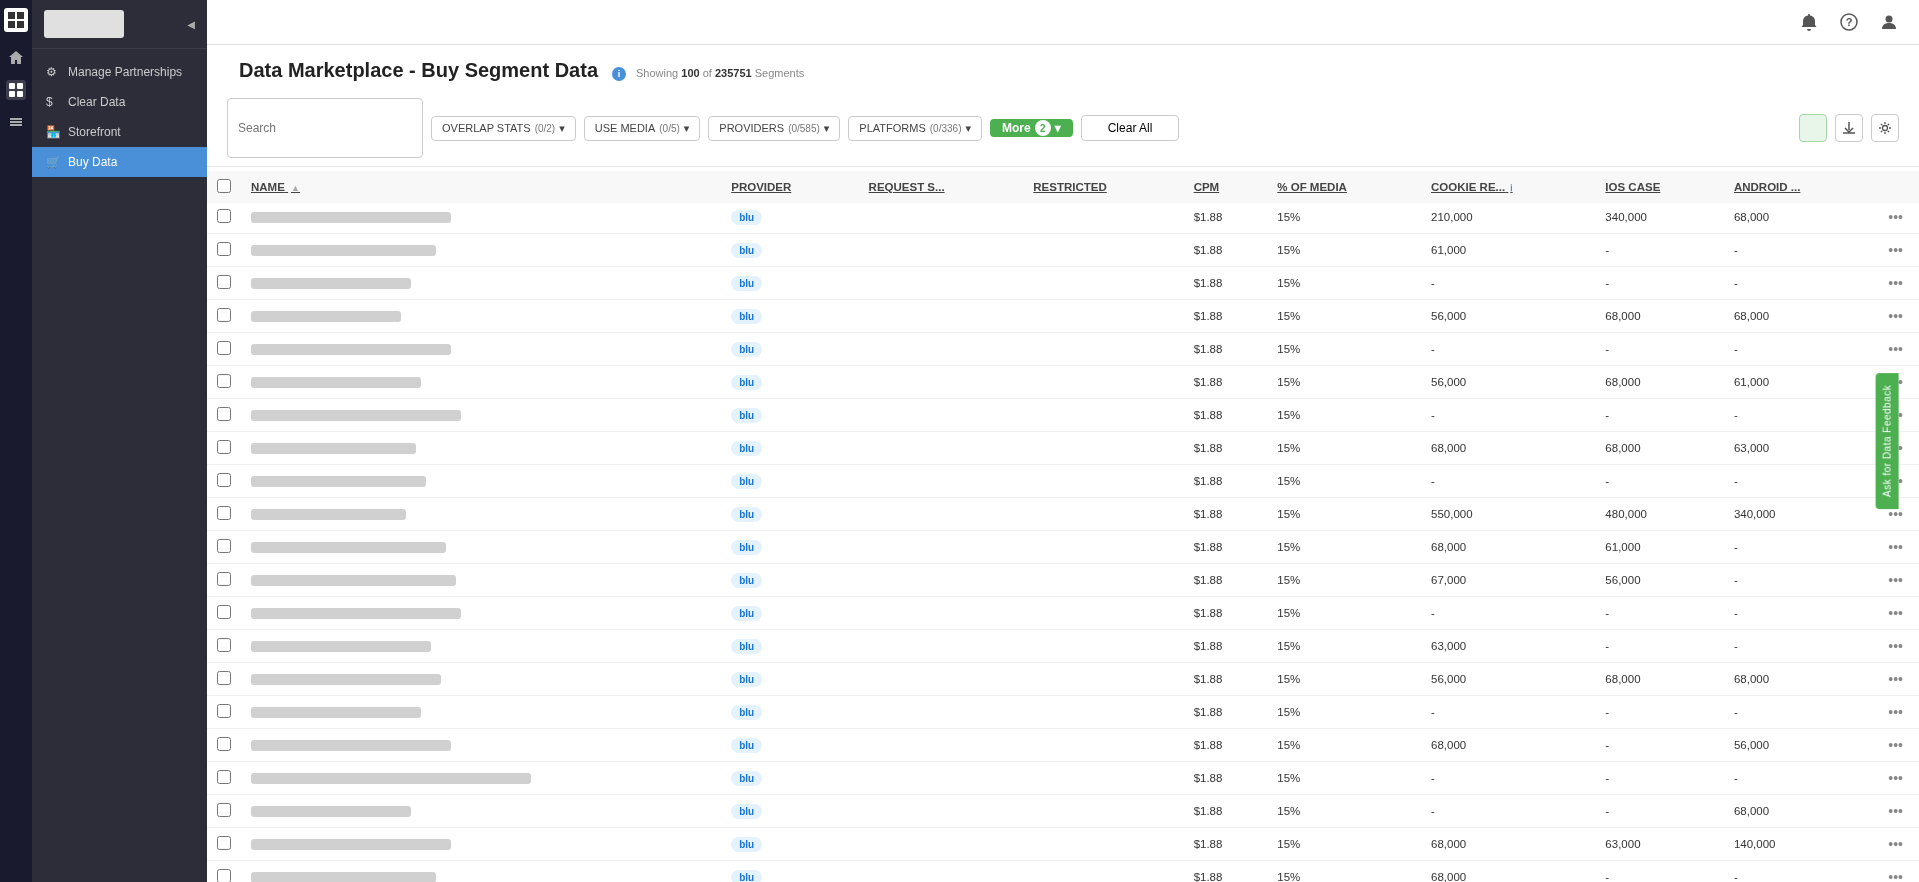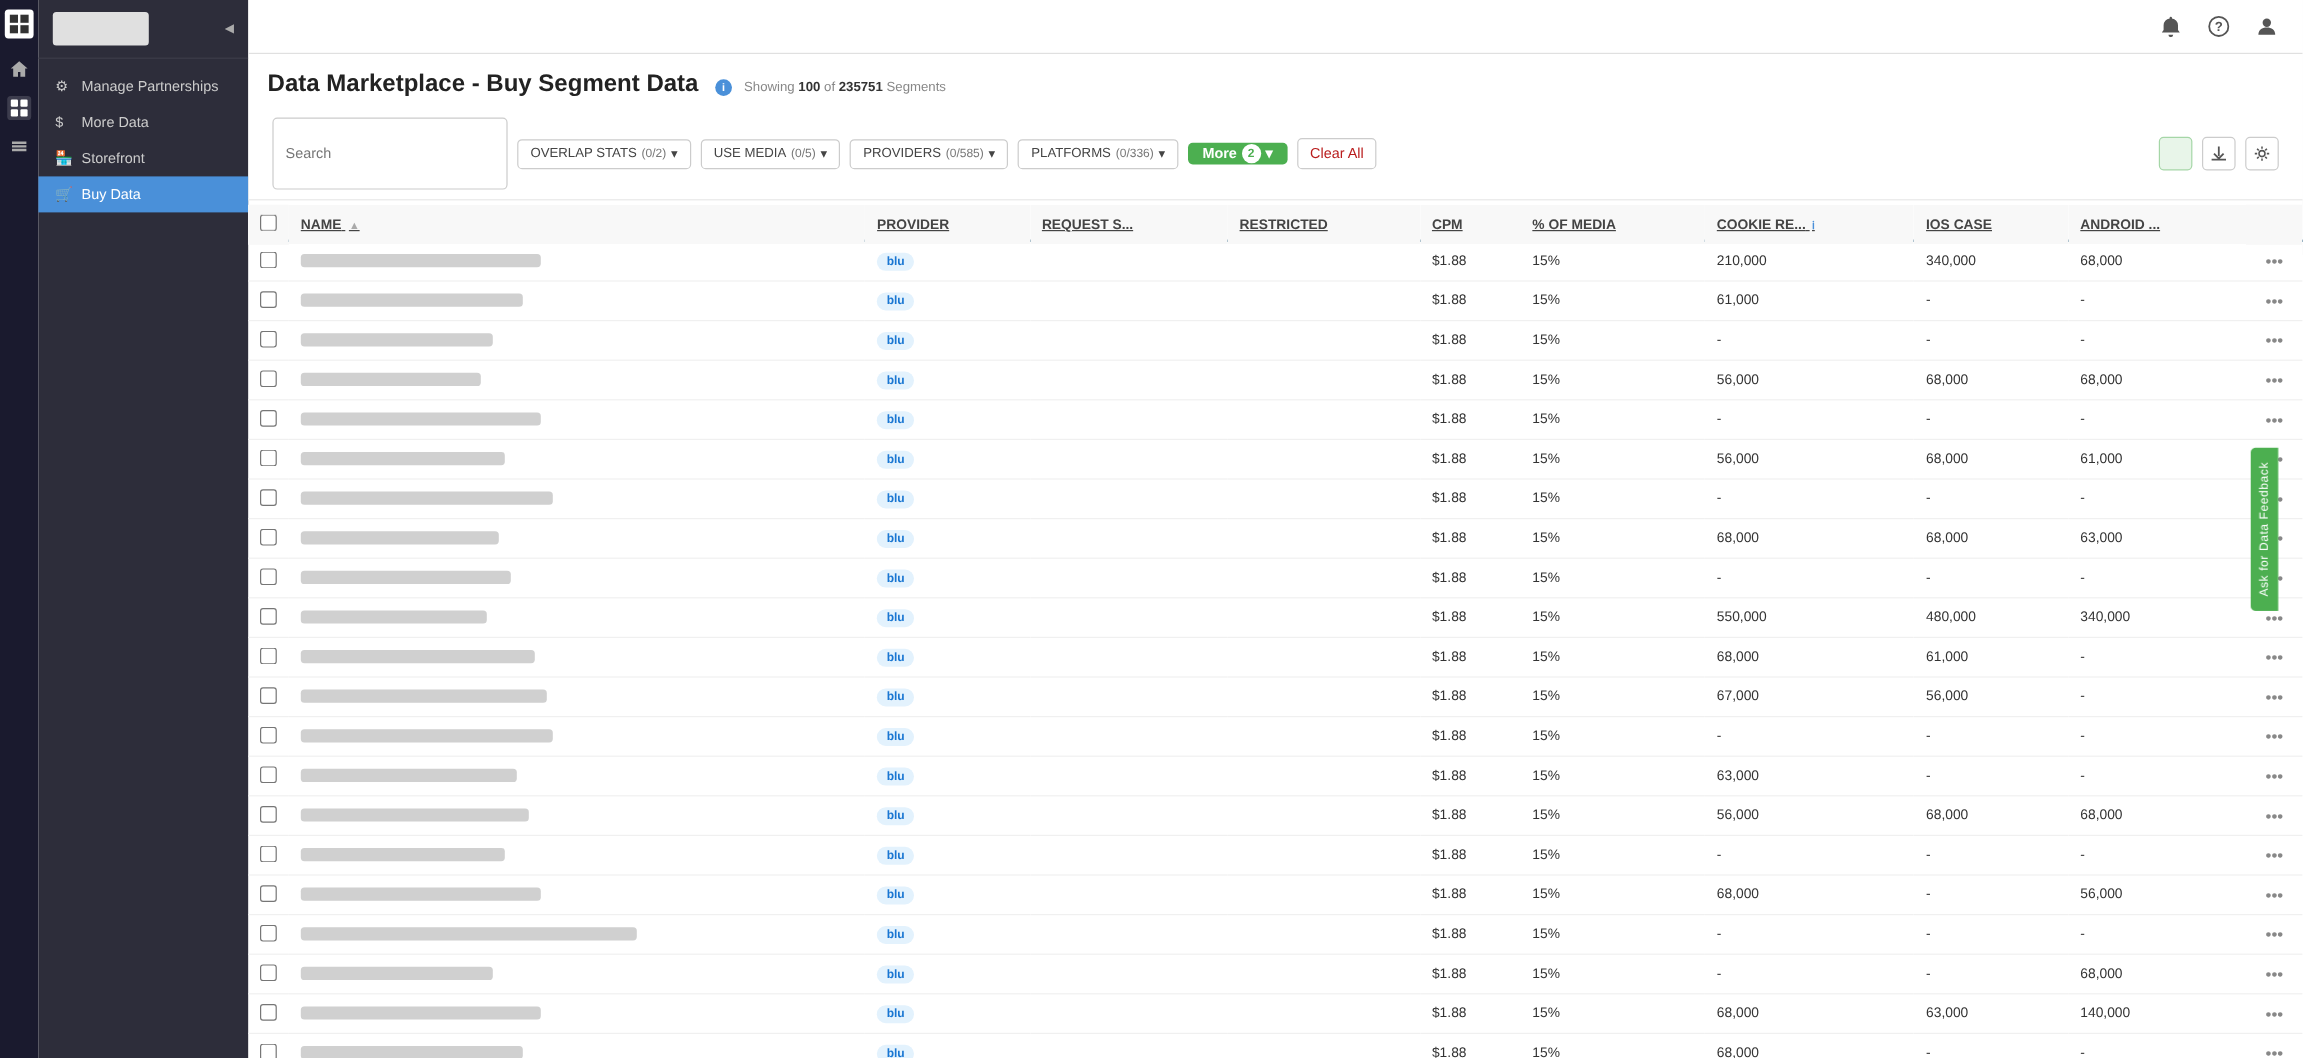--- a/index.html
+++ b/index.html
@@ -90,21 +90,21 @@
     .topbar-icon {
       width: 28px; height: 28px;
       display: flex; align-items: center; justify-content: center;
       color: #555;
       cursor: pointer;
       border-radius: 50%;
     }
 
     
     .page-header {
-      padding: 14px 20px 8px 16px;
+      padding: 14px 20px 8px 32px;
       background: #fff;
     }
     .page-title-row {
       display: flex; align-items: baseline; gap: 10px;
     }
     .page-title {
       font-size: 20px;
       font-weight: 600;
       color: #222;
     }
@@ -173,26 +173,26 @@
     .more-btn .badge {
       background: #fff;
       color: #4CAF50;
       border-radius: 50%;
       width: 16px; height: 16px;
       font-size: 10px;
       font-weight: bold;
       display: inline-flex; align-items: center; justify-content: center;
     }
     .clear-btn {
-      padding: 5px 10px;
+      padding: 5px 26px;
       border: 1px solid #ccc;
       border-radius: 4px;
       background: #fff;
       font-size: 12px;
-      color: #b91c1c;
+      color: #000000;
       cursor: pointer;
     }
 
     .filter-spacer { flex: 1; }
     .icon-btn {
       width: 28px; height: 28px;
       display: flex; align-items: center; justify-content: center;
       border: 1px solid #ccc;
       border-radius: 4px;
       background: #fff;
@@ -331,21 +331,21 @@
     </div>
     <span class="sidebar-chevron">◀</span>
   </div>
   <div class="sidebar-menu">
     <div class="sidebar-item">
       <span class="si-icon">⚙</span>
       <span>Manage Partnerships</span>
     </div>
     <div class="sidebar-item">
       <span class="si-icon">$</span>
-      <span>More Data</span>
+      <span>Clear Data</span>
     </div>
     <div class="sidebar-item">
       <span class="si-icon">🏪</span>
       <span>Storefront</span>
     </div>
     <div class="sidebar-item active">
       <span class="si-icon">🛒</span>
       <span>Buy Data</span>
     </div>
   </div>

